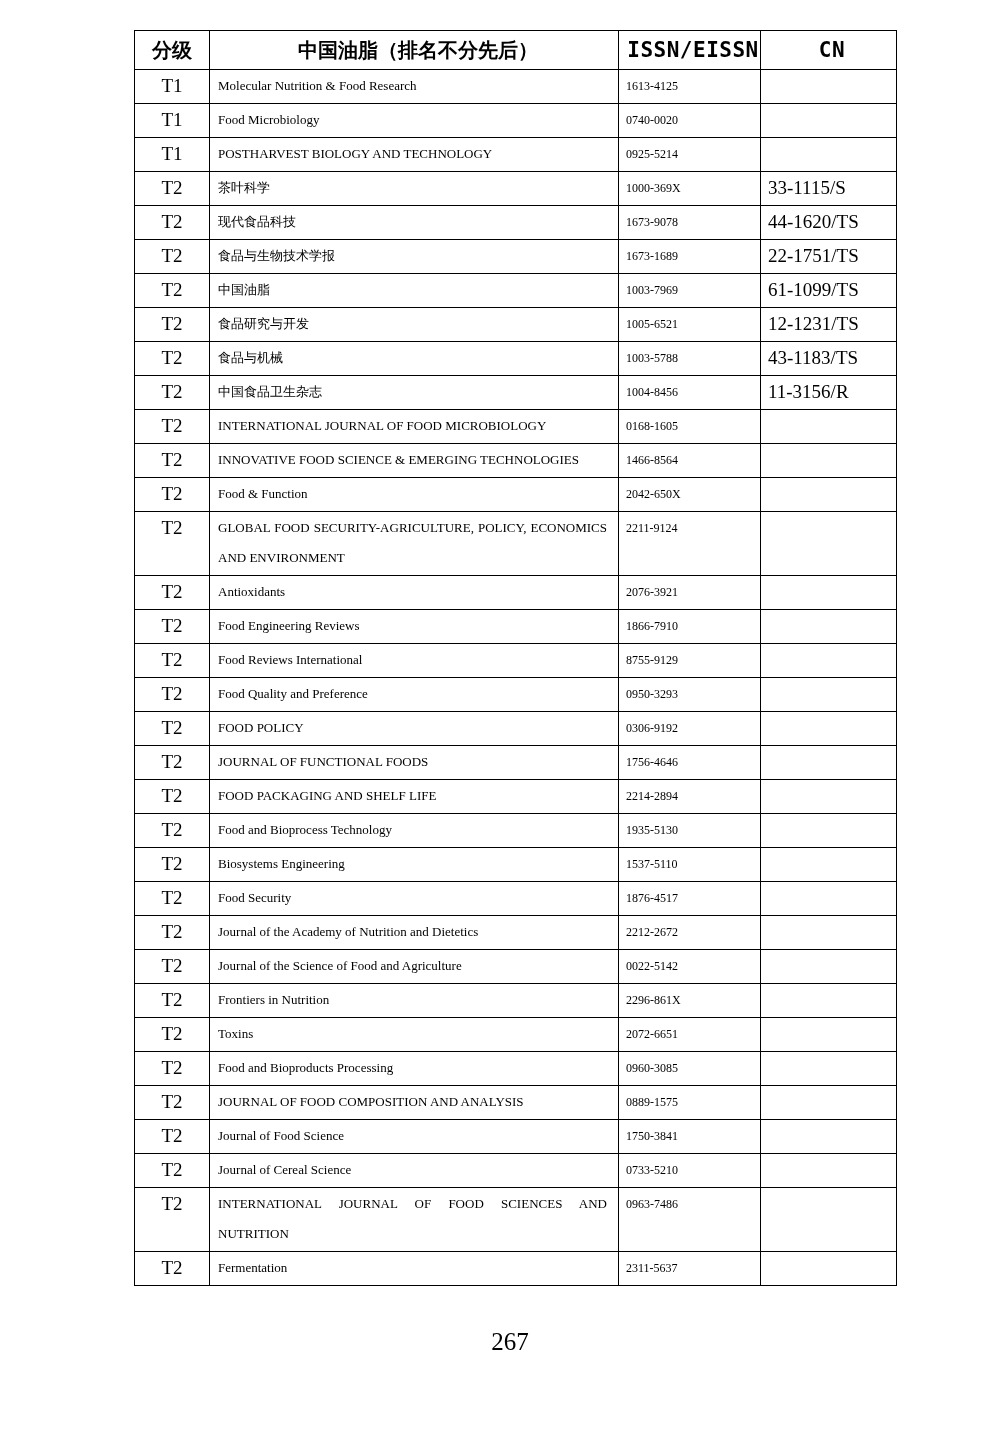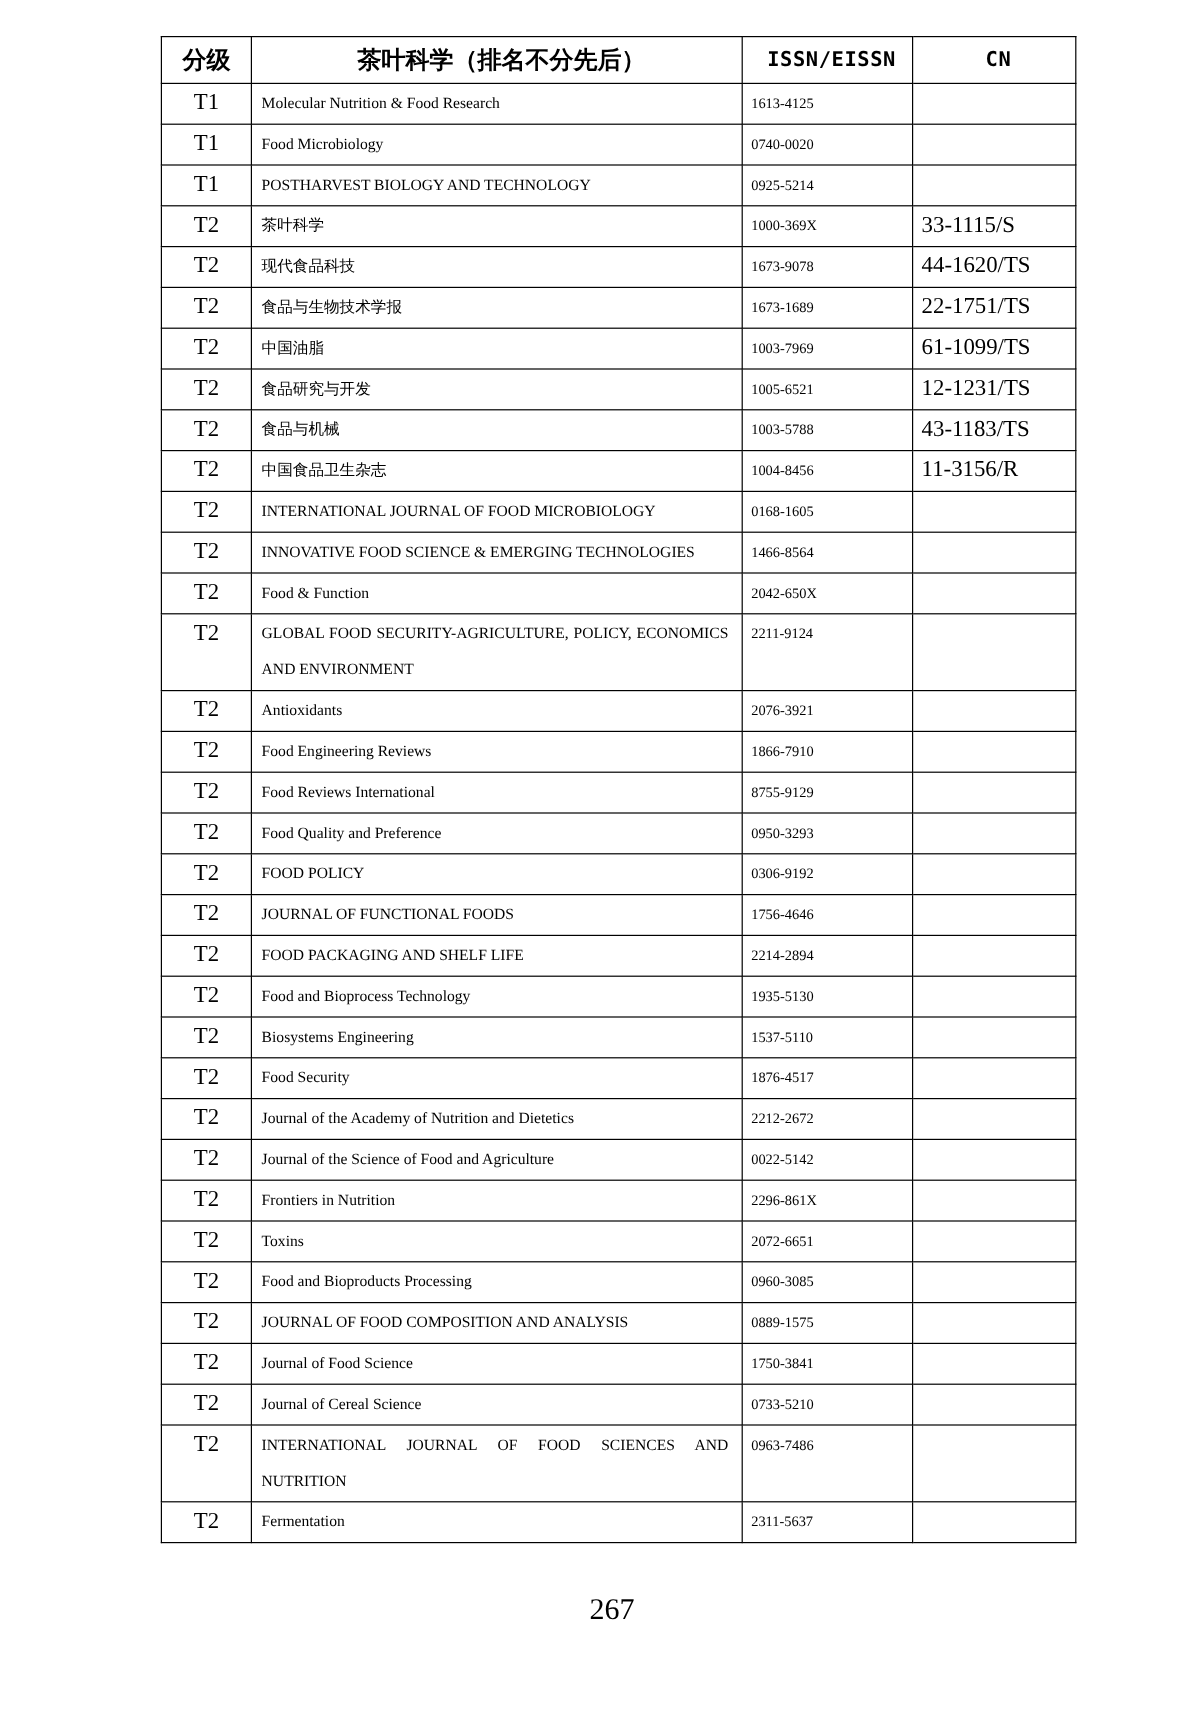--- a/index.html
+++ b/index.html
@@ -54,21 +54,21 @@
     line-height: 30px;
     height: 38px;
     padding: 4px 0 4px 8px !important;
     vertical-align: middle;
   }
   .hdr-rank { text-align: center; padding-left: 0 !important; }
 
   .hdr-issn, .hdr-cn {
     font-family: "DejaVu Sans Mono", monospace;
     font-weight: bold;
-    font-size: 17px;
+    font-size: 21px;
     line-height: 30px;
     height: 38px;
     padding: 4px 0 4px 7px !important;
     vertical-align: middle;
     letter-spacing: 0.5px;
     text-align: center;
   }
 
   
   .cell-rank {
@@ -117,21 +117,21 @@
   <table class="journal-table">
     <colgroup>
       <col class="c-rank">
       <col class="c-name">
       <col class="c-issn">
       <col class="c-cn">
     </colgroup>
     <thead>
       <tr>
         <th class="hdr-rank">分级</th>
-        <th class="hdr-name">茶叶科学（排名不分先后）</th>
+        <th class="hdr-name">中国油脂（排名不分先后）</th>
         <th class="hdr-issn">ISSN/EISSN</th>
         <th class="hdr-cn">CN</th>
       </tr>
     </thead>
     <tbody>
         <tr>
           <td class="cell-rank">T1</td>
           <td class="cell-name">Molecular Nutrition &amp; Food Research</td>
           <td class="cell-issn">1613-4125</td>
           <td class="cell-cn"></td>

